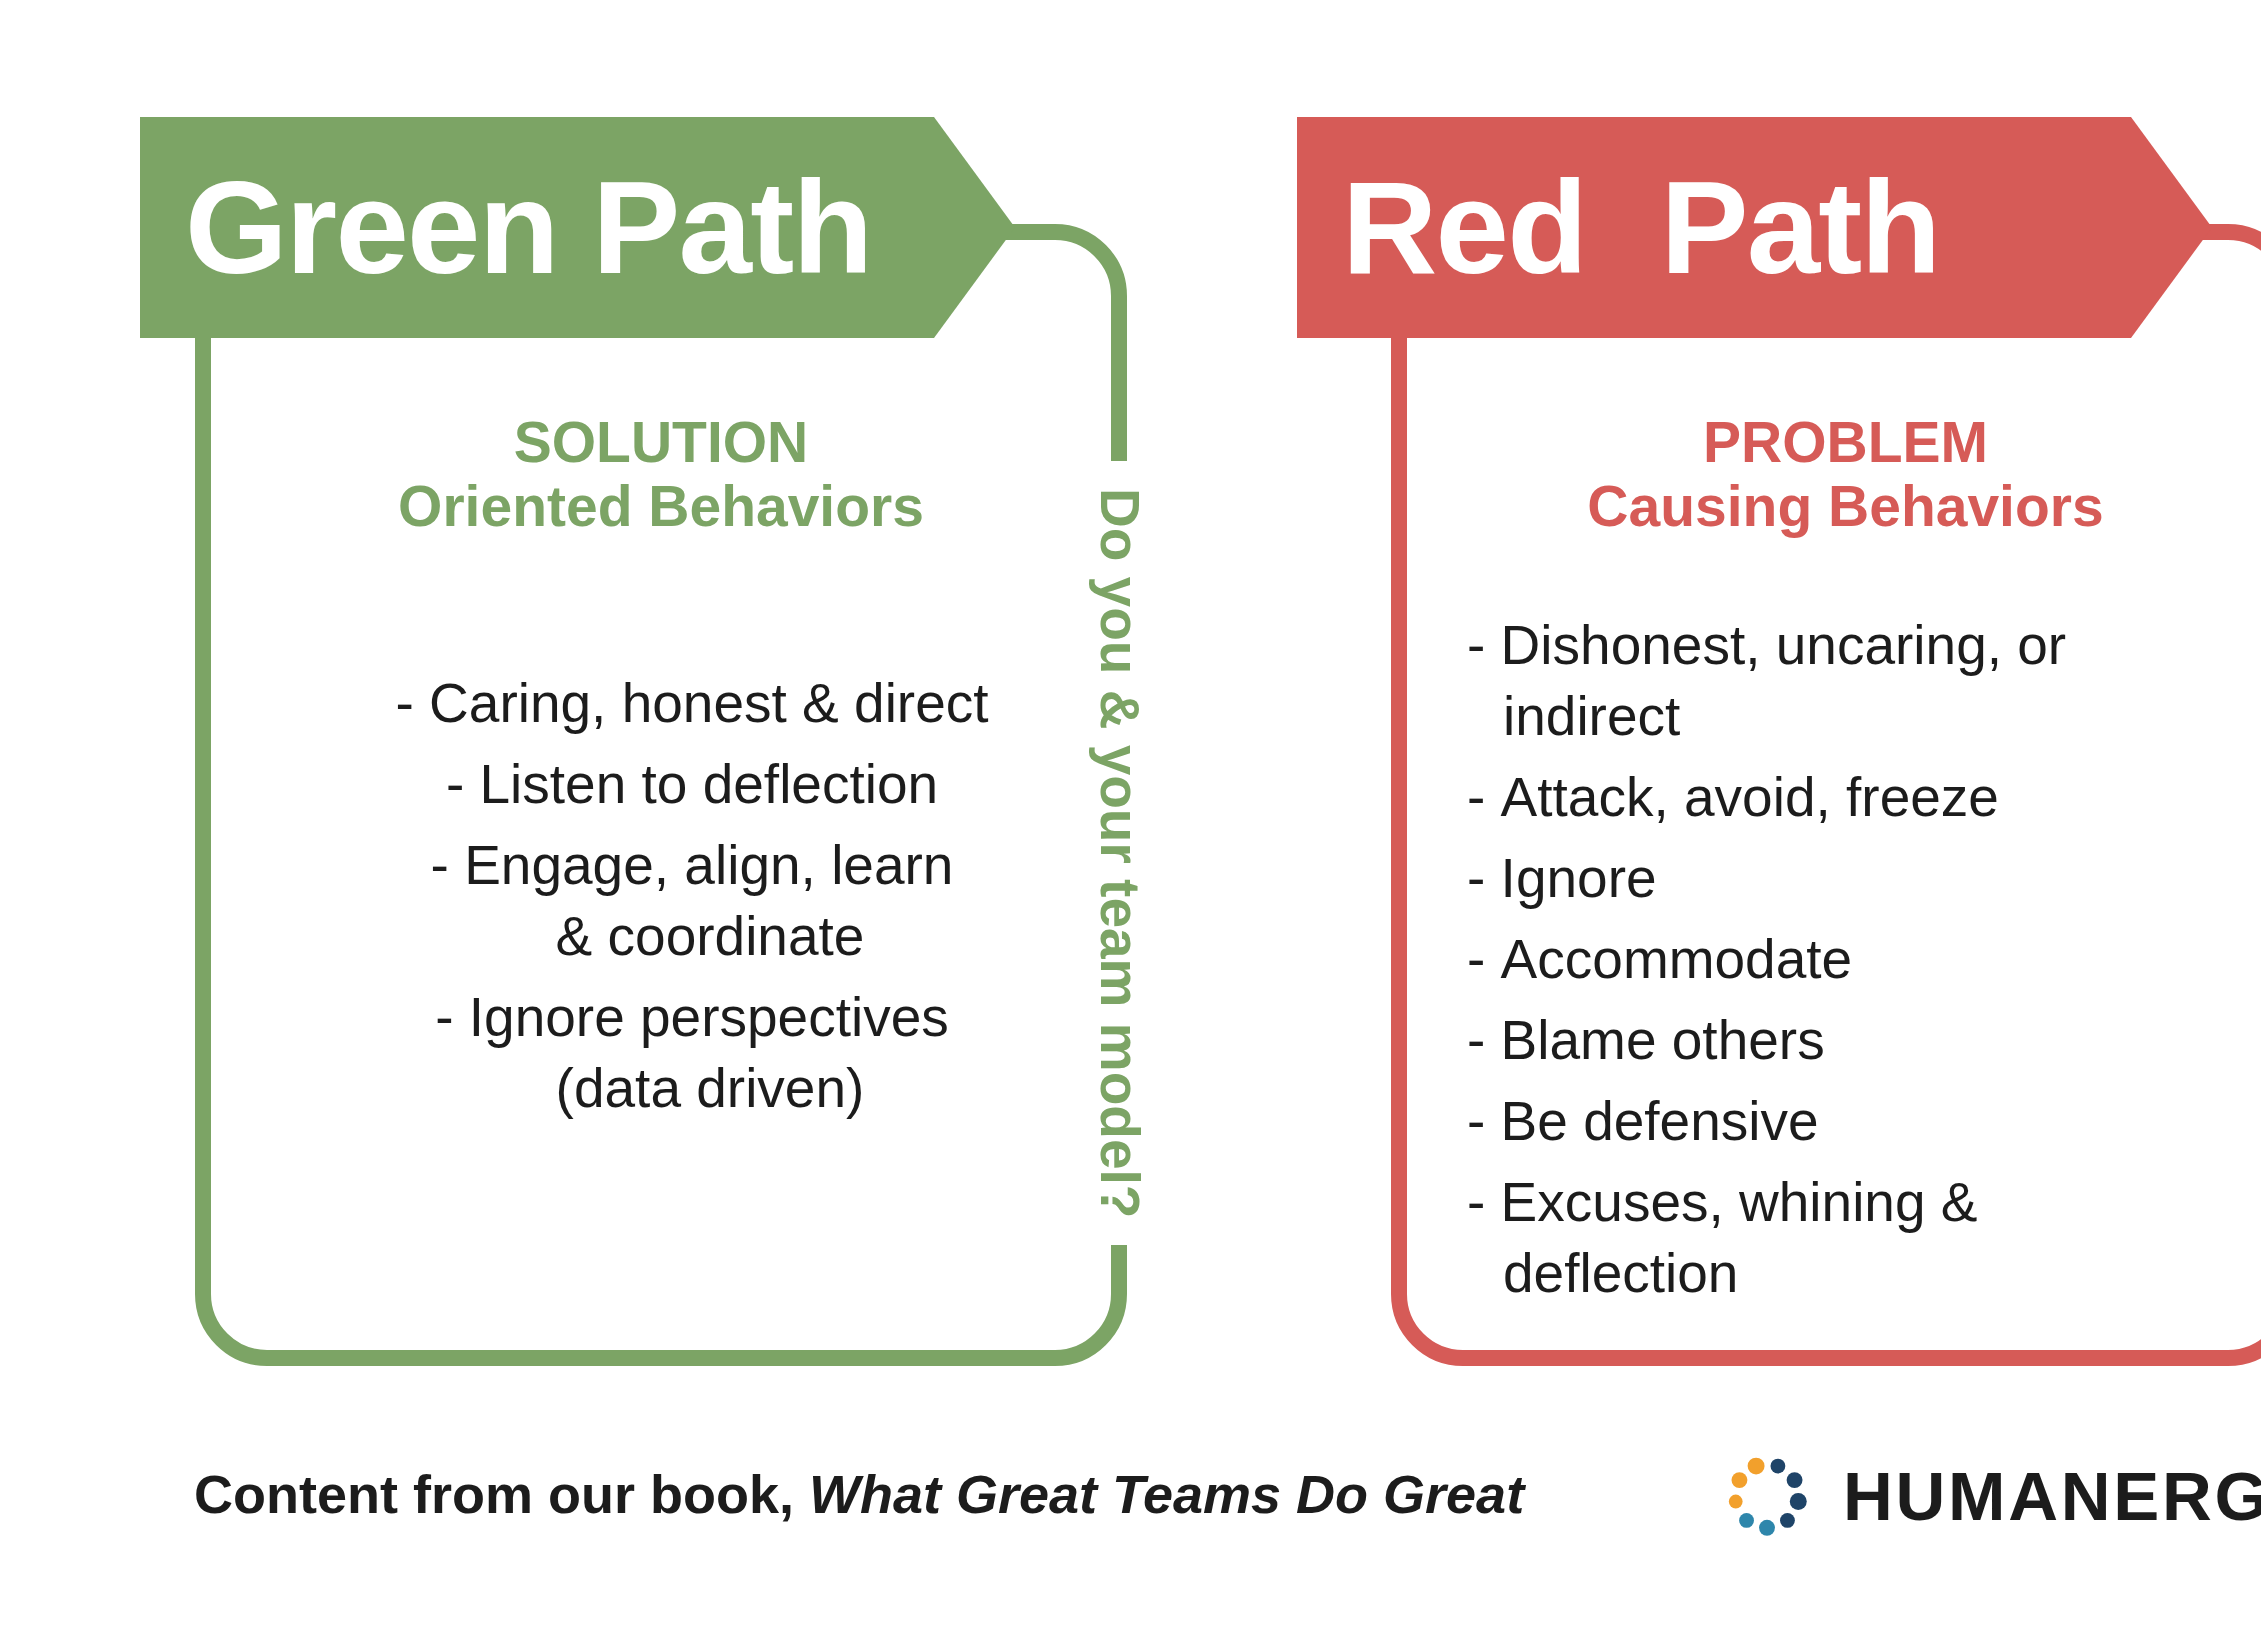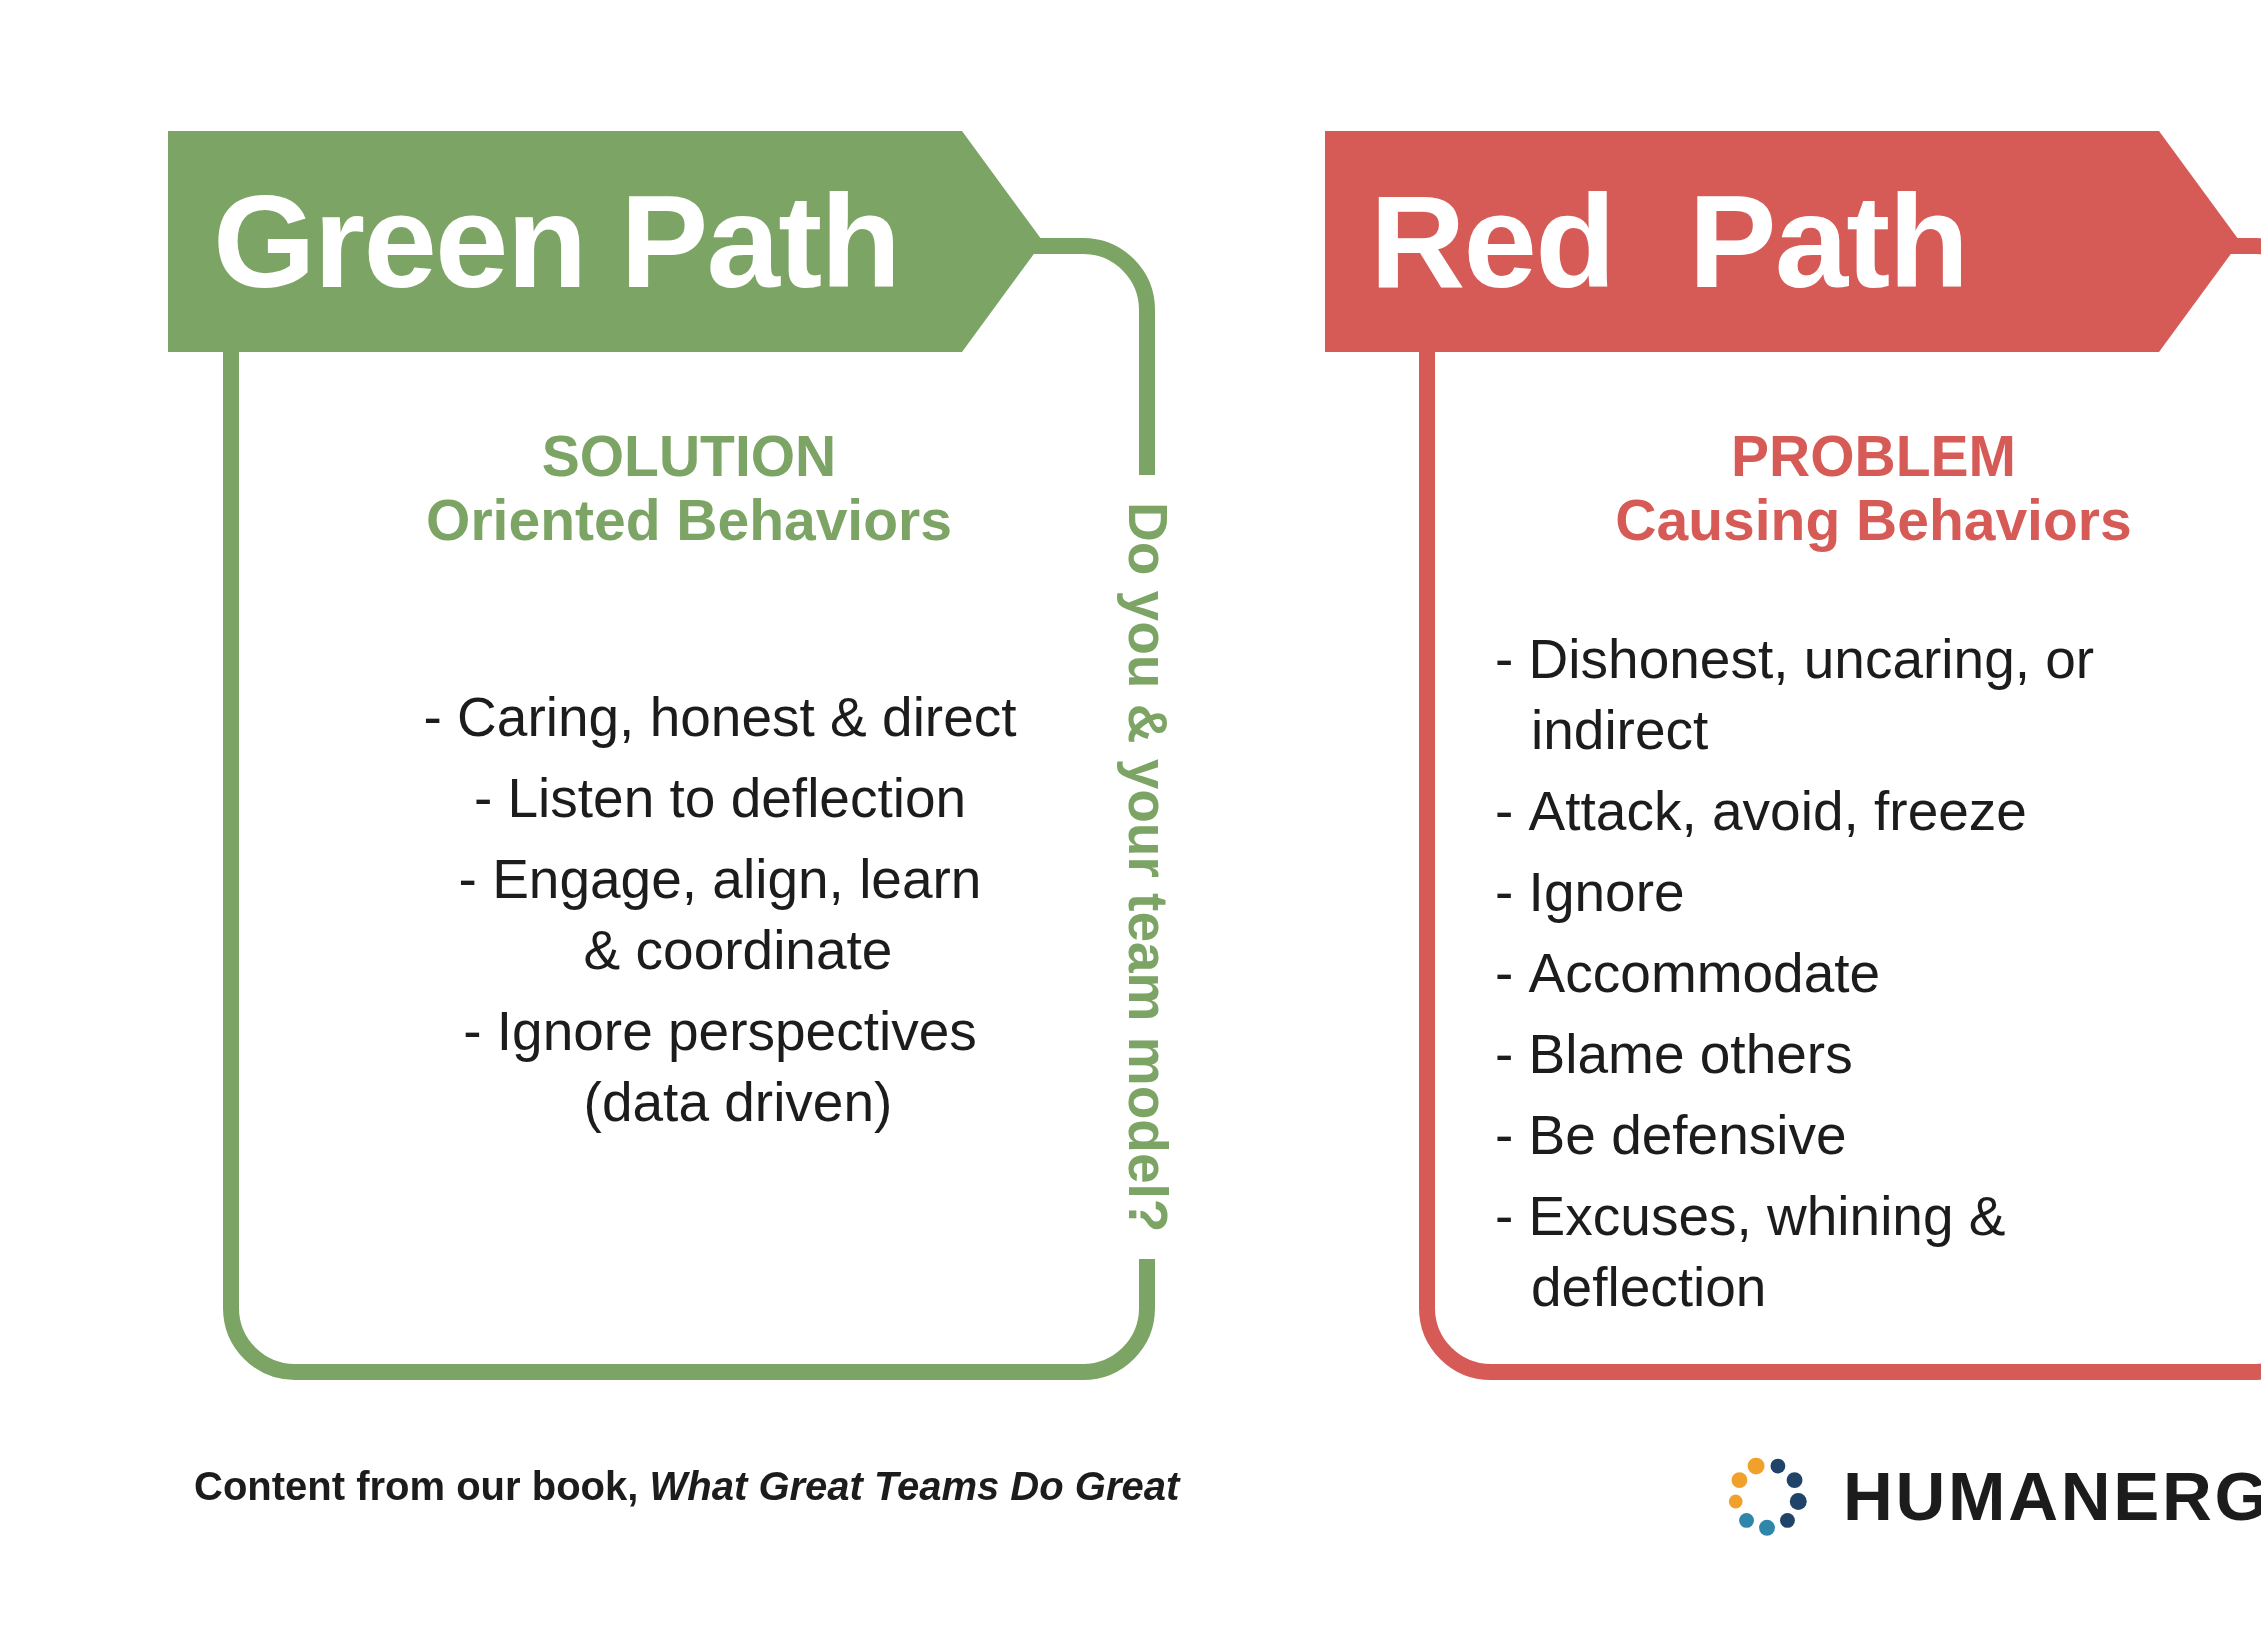--- a/index.html
+++ b/index.html
@@ -10,26 +10,25 @@
     position: relative;
     overflow: hidden;
     color: var(--text, #1c1c1c);
   }
 
   .canvas { position: absolute; inset: 0; }
 
   
   .panel {
     position: absolute;
-    top: 238px;
+    top: 224px;
     height: 1142px;
     border: 16.3px solid #999;
     border-radius: 72px;
     background: #ffffff;
-    margin-left: 28px;
   }
   .panel-green { left: 195px;  width: 932px; border-color: var(--green); }
   .panel-red   { left: 1391px; width: 909px; border-color: var(--red);   }
 
   
   .banner {
     position: absolute;
     top: -123px;
     height: 221px;
     z-index: 3;
@@ -93,21 +92,21 @@
     z-index: 2;
   }
   .panel-green .side-question { color: var(--green); top: 221px; }
   .panel-red   .side-question { color: var(--red);   top: 226px; }
 
   
   .credit {
     position: absolute;
     left: 194px;
     top: 1462px;
-    font-size: 40px;
+    font-size: 54px;
     font-weight: bold;
     line-height: 1.2;
     color: var(--text);
     white-space: nowrap;
   }
   .credit .italic { font-style: italic; }
 
   .logo-mark {
     position: absolute;
     left: 1714px;

